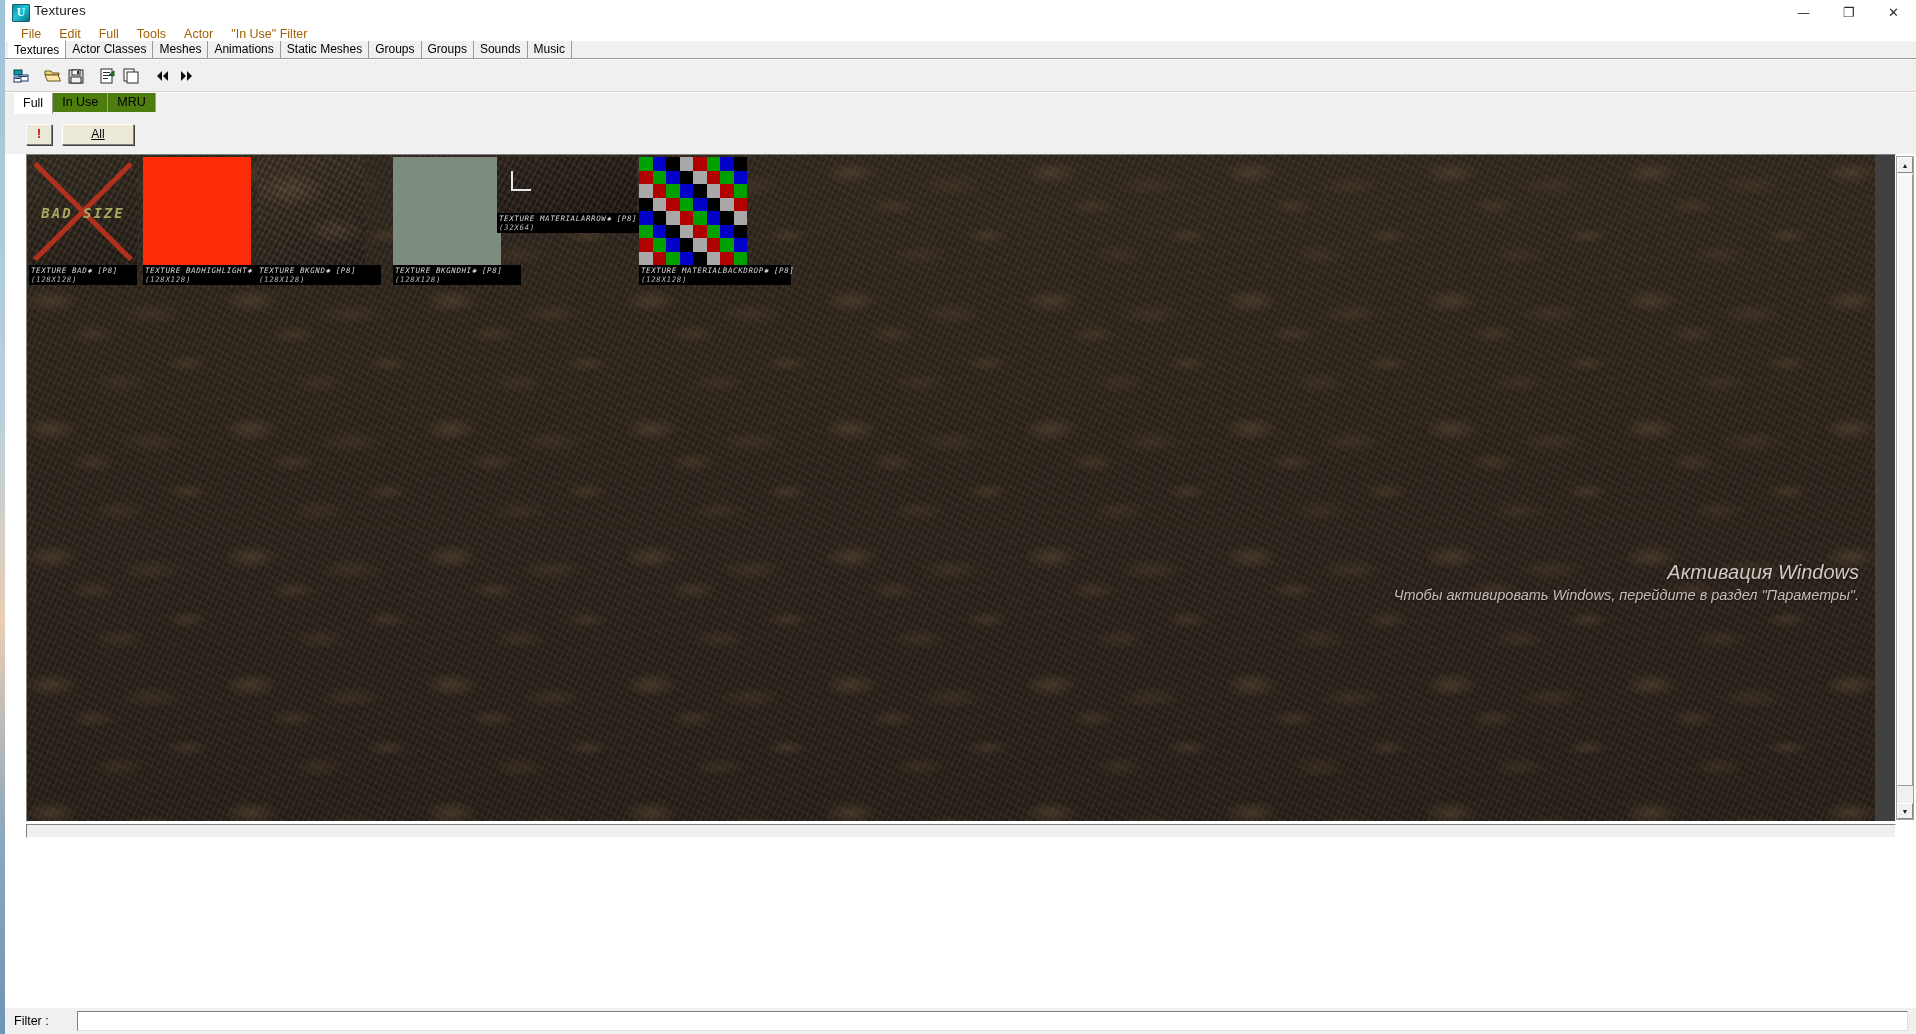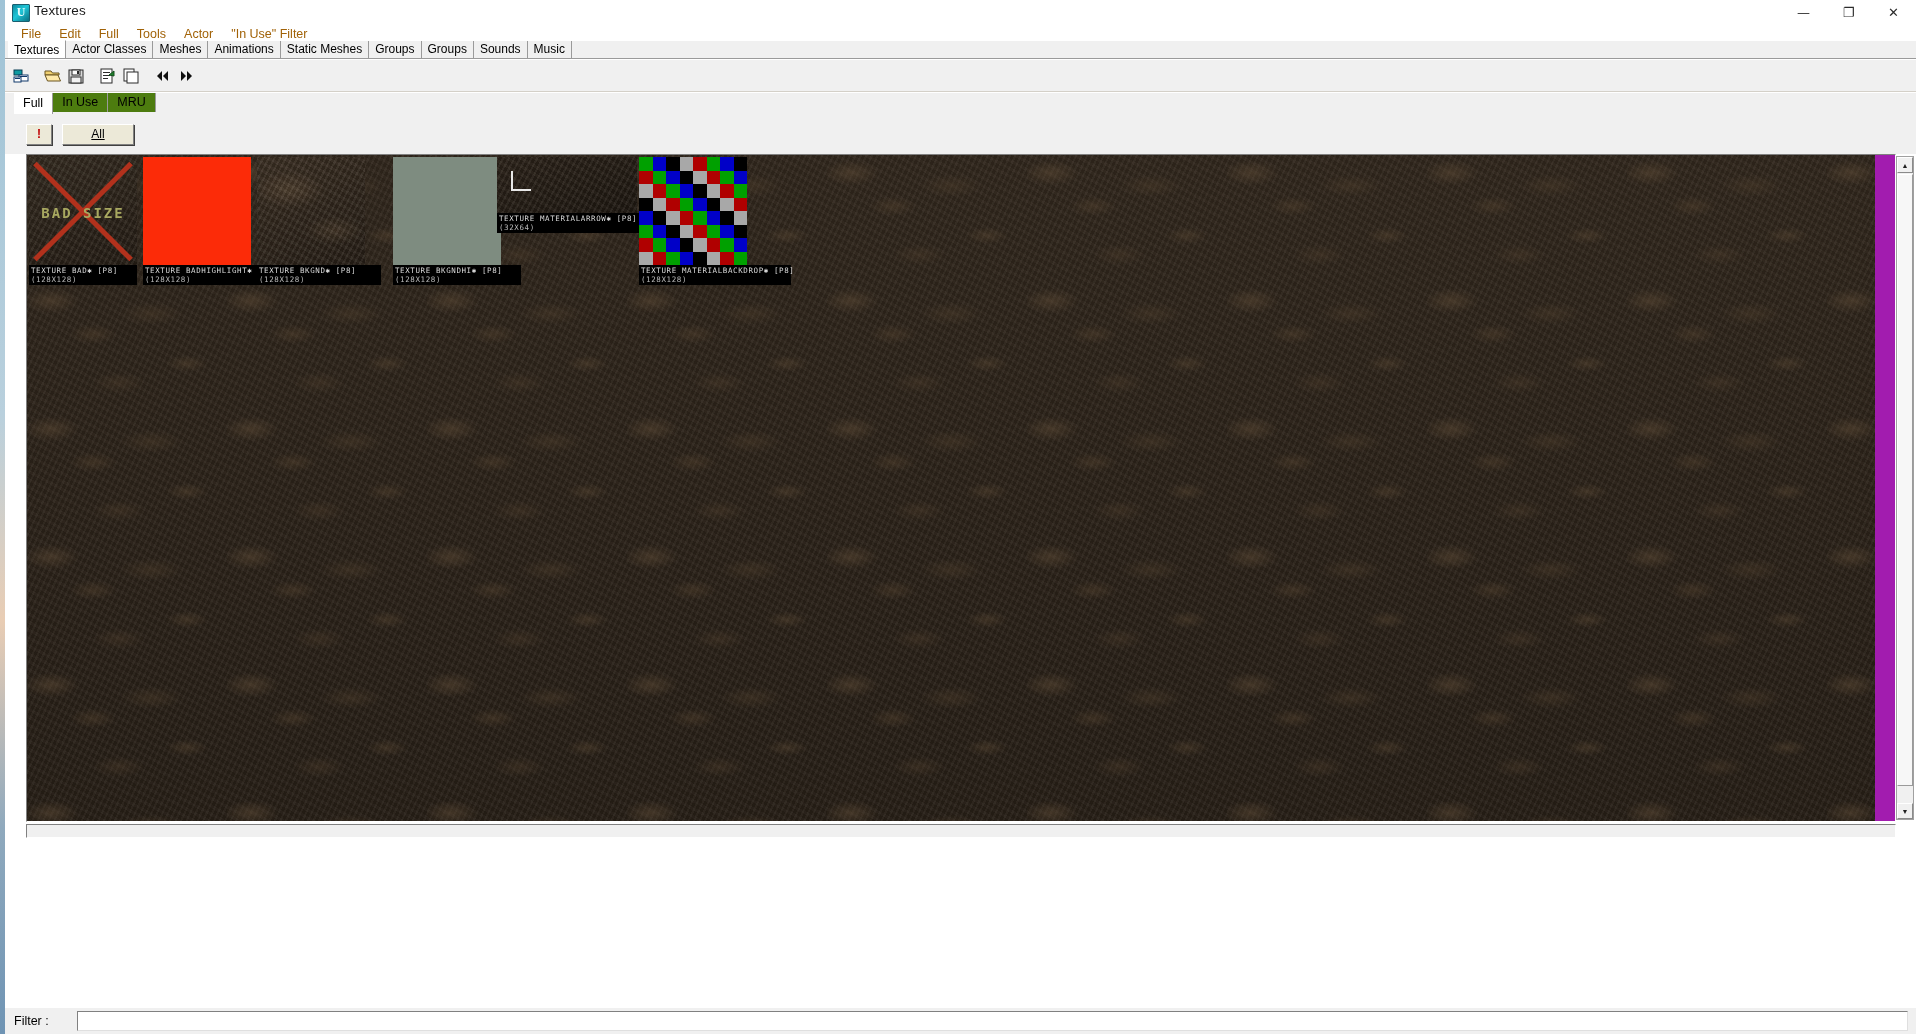--- a/index.html
+++ b/index.html
@@ -123,21 +123,21 @@
   }
   .w95btn.bang{width:26px;color:#c00000;font-weight:bold;margin-right:10px;}
   .w95btn.all{width:72px;}
   .w95btn.all u{text-decoration:underline;}
 
   
   .canvas-wrap{
     position:absolute;left:22px;top:154px;width:1870px;height:668px;
     border-top:1px solid #808080;border-left:1px solid #808080;
     border-right:1px solid #ffffff;border-bottom:1px solid #ffffff;
-    box-sizing:border-box;background:#a21caf;overflow:hidden;
+    box-sizing:border-box;background:#404040;overflow:hidden;font-style:italic;
   }
   .canvas{
     position:absolute;left:0;top:0;width:1848px;height:666px;
     background-color:#2b221a;
     background-image:
       radial-gradient(ellipse 40px 18px at 12% 14%, rgba(90,72,52,.55), rgba(0,0,0,0) 70%),
       radial-gradient(ellipse 34px 14px at 33% 40%, rgba(86,68,48,.45), rgba(0,0,0,0) 70%),
       radial-gradient(ellipse 46px 16px at 62% 24%, rgba(78,62,44,.45), rgba(0,0,0,0) 70%),
       radial-gradient(ellipse 30px 12px at 80% 63%, rgba(95,76,54,.4), rgba(0,0,0,0) 70%),
       radial-gradient(ellipse 38px 15px at 46% 78%, rgba(80,63,45,.4), rgba(0,0,0,0) 70%),
@@ -487,20 +487,24 @@
               <i style="left: 94.5px; top: 94.5px; width: 13.5px; height: 13.5px; background: rgb(0, 160, 0);"></i>
             </div>
           <div class="lbl" style="top:108px;width:152px;">
             <span>TEXTURE MATERIALBACKDROP✱ [P8]</span>
             <span class="dim">(128X128)</span>
           </div>
         </div>
 
       </div>
 
+      <div class="watermark">
+        <div class="wm-title">Активация Windows</div>
+        <div class="wm-sub">Чтобы активировать Windows, перейдите в раздел "Параметры".</div>
+      </div>
     </div>
 
     <div class="vscroll">
       <div class="vs-btn vs-up">▲</div>
       <div class="vs-thumb"></div>
       <div class="vs-btn vs-down">▼</div>
     </div>
 
     <div class="hline"></div>
 

